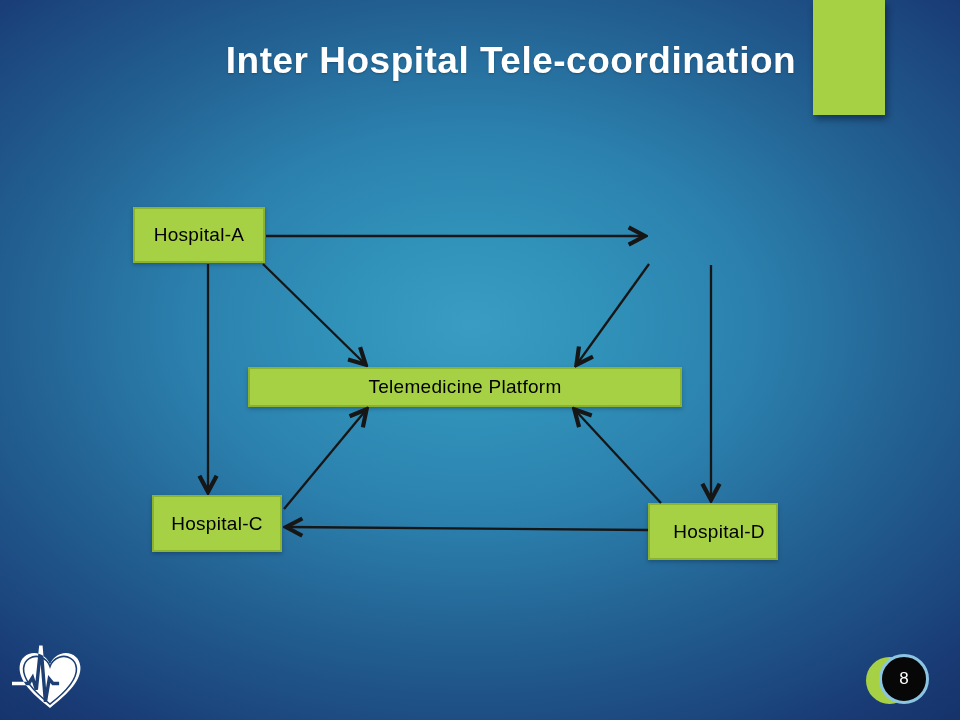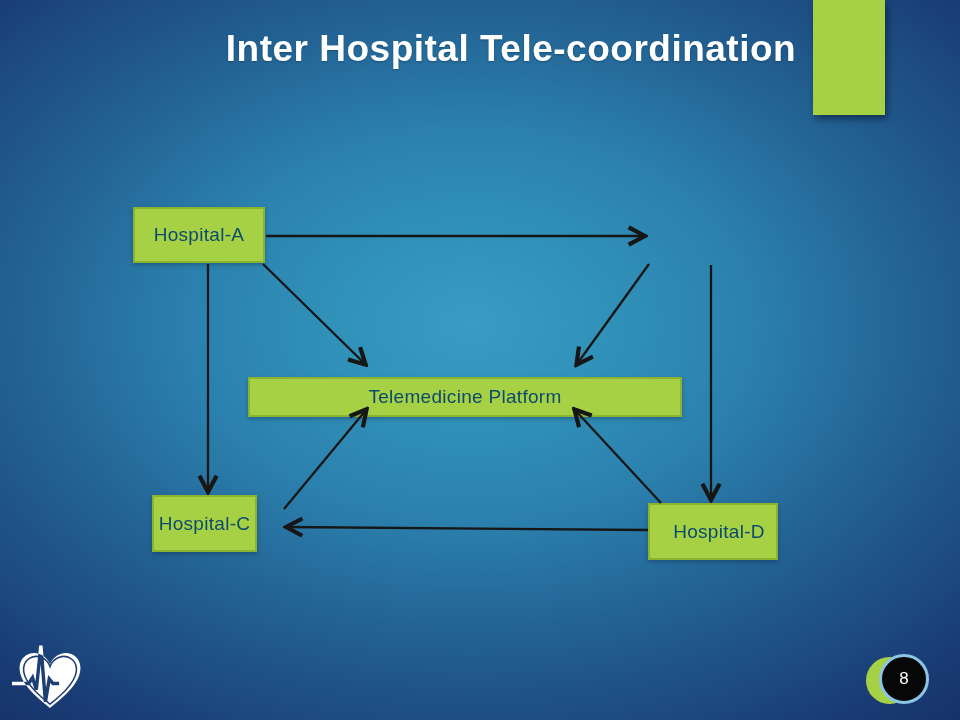--- a/index.html
+++ b/index.html
@@ -5,39 +5,39 @@
   html,body{margin:0;padding:0;background:#000;}
   #stage{
     position:relative;width:960px;height:720px;overflow:hidden;
     font-family:"Liberation Sans","DejaVu Sans",sans-serif;
     background:
       radial-gradient(ellipse 78% 72% at 49% 45%,
         #3a9cc2 0%, #3193ba 16%, #2b80ad 38%, #236293 60%,
         #1d4b82 78%, #193a74 91%, #16336b 100%);
   }
   .slide-title{
-    position:absolute;top:28px;left:0;width:100%;box-sizing:border-box;
+    position:absolute;top:40px;left:0;width:100%;box-sizing:border-box;
     padding-left:62px;text-align:center;
     color:#ffffff;font-size:37px;font-weight:bold;letter-spacing:0.5px;
     text-shadow:0 1px 2px rgba(0,0,0,0.25);
   }
   .accent-bar{
     position:absolute;left:813px;top:0;width:72px;height:115px;
     background:#a7d144;box-shadow:2px 4px 7px rgba(0,0,20,0.45);
   }
   .node{
     position:absolute;display:flex;align-items:center;justify-content:center;
     background:#a7d144;border:2px solid #8cb32f;box-sizing:border-box;
-    color:#0c4a6e;font-size:19px;letter-spacing:0.3px;
+    color:#000000;font-size:19px;letter-spacing:0.3px;
     box-shadow:0 2px 4px rgba(0,0,30,0.25);
   }
   #node-hospital-a{left:133px;top:207px;width:132px;height:56px;}
   #node-hospital-b{left:648px;top:208px;width:130px;height:56px;}
-  #node-platform  {left:248px;top:377px;width:434px;height:40px;}
-  #node-hospital-c{left:152px;top:495px;width:105px;height:57px;}
+  #node-platform  {left:248px;top:367px;width:434px;height:40px;}
+  #node-hospital-c{left:152px;top:495px;width:130px;height:57px;}
   #node-hospital-d{left:648px;top:503px;width:130px;height:57px;padding-left:12px;}
   #edges{position:absolute;left:0;top:0;pointer-events:none;}
   #edges line{stroke:#161616;stroke-width:2.3px;}
   .logo{position:absolute;left:12px;top:644px;}
   .badge-green{
     position:absolute;left:866px;top:657px;width:47px;height:47px;
     border-radius:50%;background:#a7d144;
   }
   .badge-number{
     position:absolute;left:879px;top:654px;width:44px;height:44px;

